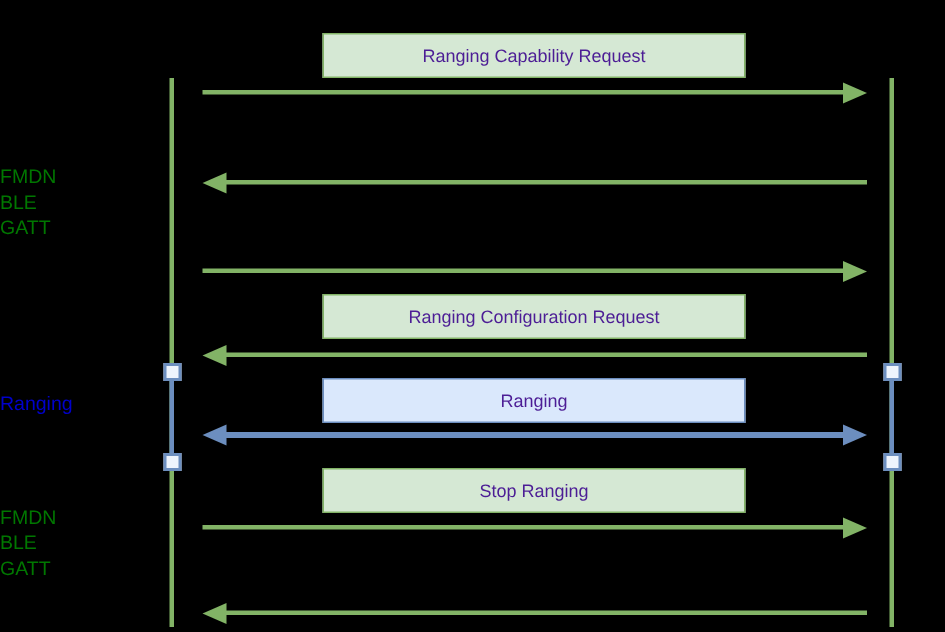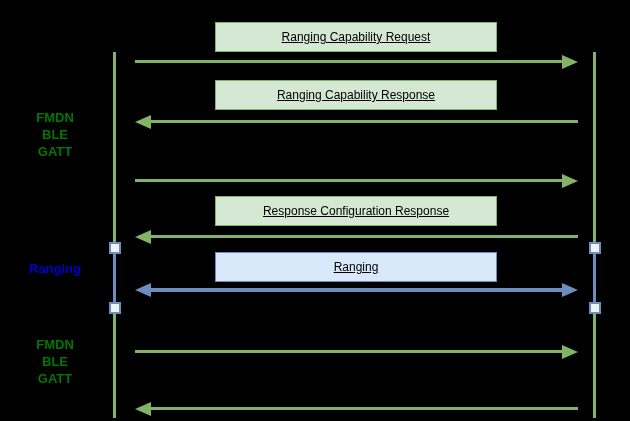--- a/index.html
+++ b/index.html
@@ -7,35 +7,35 @@
   .canvas{
     position:relative;
     width:630px;height:421px;
     background:#000;
     font-family:"Liberation Sans", sans-serif;
     overflow:hidden;
   }
   
   .side-label{
     position:absolute;left:0;width:110px;
-    text-align:center;font-weight:bold;font-size:13px;line-height:17px;
+    font-weight:normal;font-size:13px;line-height:17px;
   }
   .side-label.green{color:#007700;}
   .side-label.blue{color:#0000cc;}
   
   .lifeline{position:absolute;width:3px;top:52px;height:366px;background:#82b366;}
   .lifeline-blue-seg{position:absolute;width:3px;top:247px;height:61px;background:#6c8ebf;}
   .act-sq{
     position:absolute;width:8px;height:8px;
     background:#eef4fd;border:2px solid #6c8ebf;
   }
   
   .msg-box{
     position:absolute;left:215px;width:280px;height:28px;
-    line-height:28px;text-align:center;font-size:12px;color:#000000;text-decoration:underline;
+    line-height:28px;text-align:center;font-size:12px;color:#4c1d95;
   }
   .msg-box.green{background:#d5e8d4;border:1px solid #82b366;}
   .msg-box.blue{background:#dae8fc;border:1px solid #6c8ebf;}
   
   .arrow{position:absolute;left:135px;width:443px;height:14px;}
   .a-line{position:absolute;top:5px;height:3px;background:#82b366;}
   .arrow.right .a-line{left:0;right:14px;}
   .arrow.left  .a-line{left:14px;right:0;}
   .arrow.both  .a-line{left:14px;right:14px;top:5px;height:4px;background:#6c8ebf;}
   .a-head{position:absolute;top:0;width:0;height:0;
@@ -74,50 +74,50 @@
   <div class="act-sq" style="left:589px;top:302px"></div>
 
   <div class="msg-box green" style="top:22px">
     <span>Ranging Capability Request</span>
   </div>
   <div class="arrow right" style="top:55px">
     <div class="a-line"></div>
     <div class="a-head r"></div>
   </div>
 
-  <div class="msg-box green" style="top:80px">
-    <span>Ranging Capability Response</span>
-  </div>
   <div class="arrow left" style="top:115px">
     <div class="a-line"></div>
     <div class="a-head l"></div>
   </div>
 
   <div class="arrow right" style="top:174px">
     <div class="a-line"></div>
     <div class="a-head r"></div>
   </div>
 
   <div class="msg-box green" style="top:196px">
-    <span>Response Configuration Response</span>
+    <span>Ranging Configuration Request</span>
   </div>
   <div class="arrow left" style="top:230px">
     <div class="a-line"></div>
     <div class="a-head l"></div>
   </div>
 
   <div class="msg-box blue" style="top:252px">
     <span>Ranging</span>
   </div>
   <div class="arrow both" style="top:283px">
     <div class="a-line"></div>
     <div class="a-head l"></div>
     <div class="a-head r"></div>
   </div>
 
+  <div class="msg-box green" style="top:312px">
+    <span>Stop Ranging</span>
+  </div>
   <div class="arrow right" style="top:345px">
     <div class="a-line"></div>
     <div class="a-head r"></div>
   </div>
 
   <div class="arrow left" style="top:402px">
     <div class="a-line"></div>
     <div class="a-head l"></div>
   </div>
 

